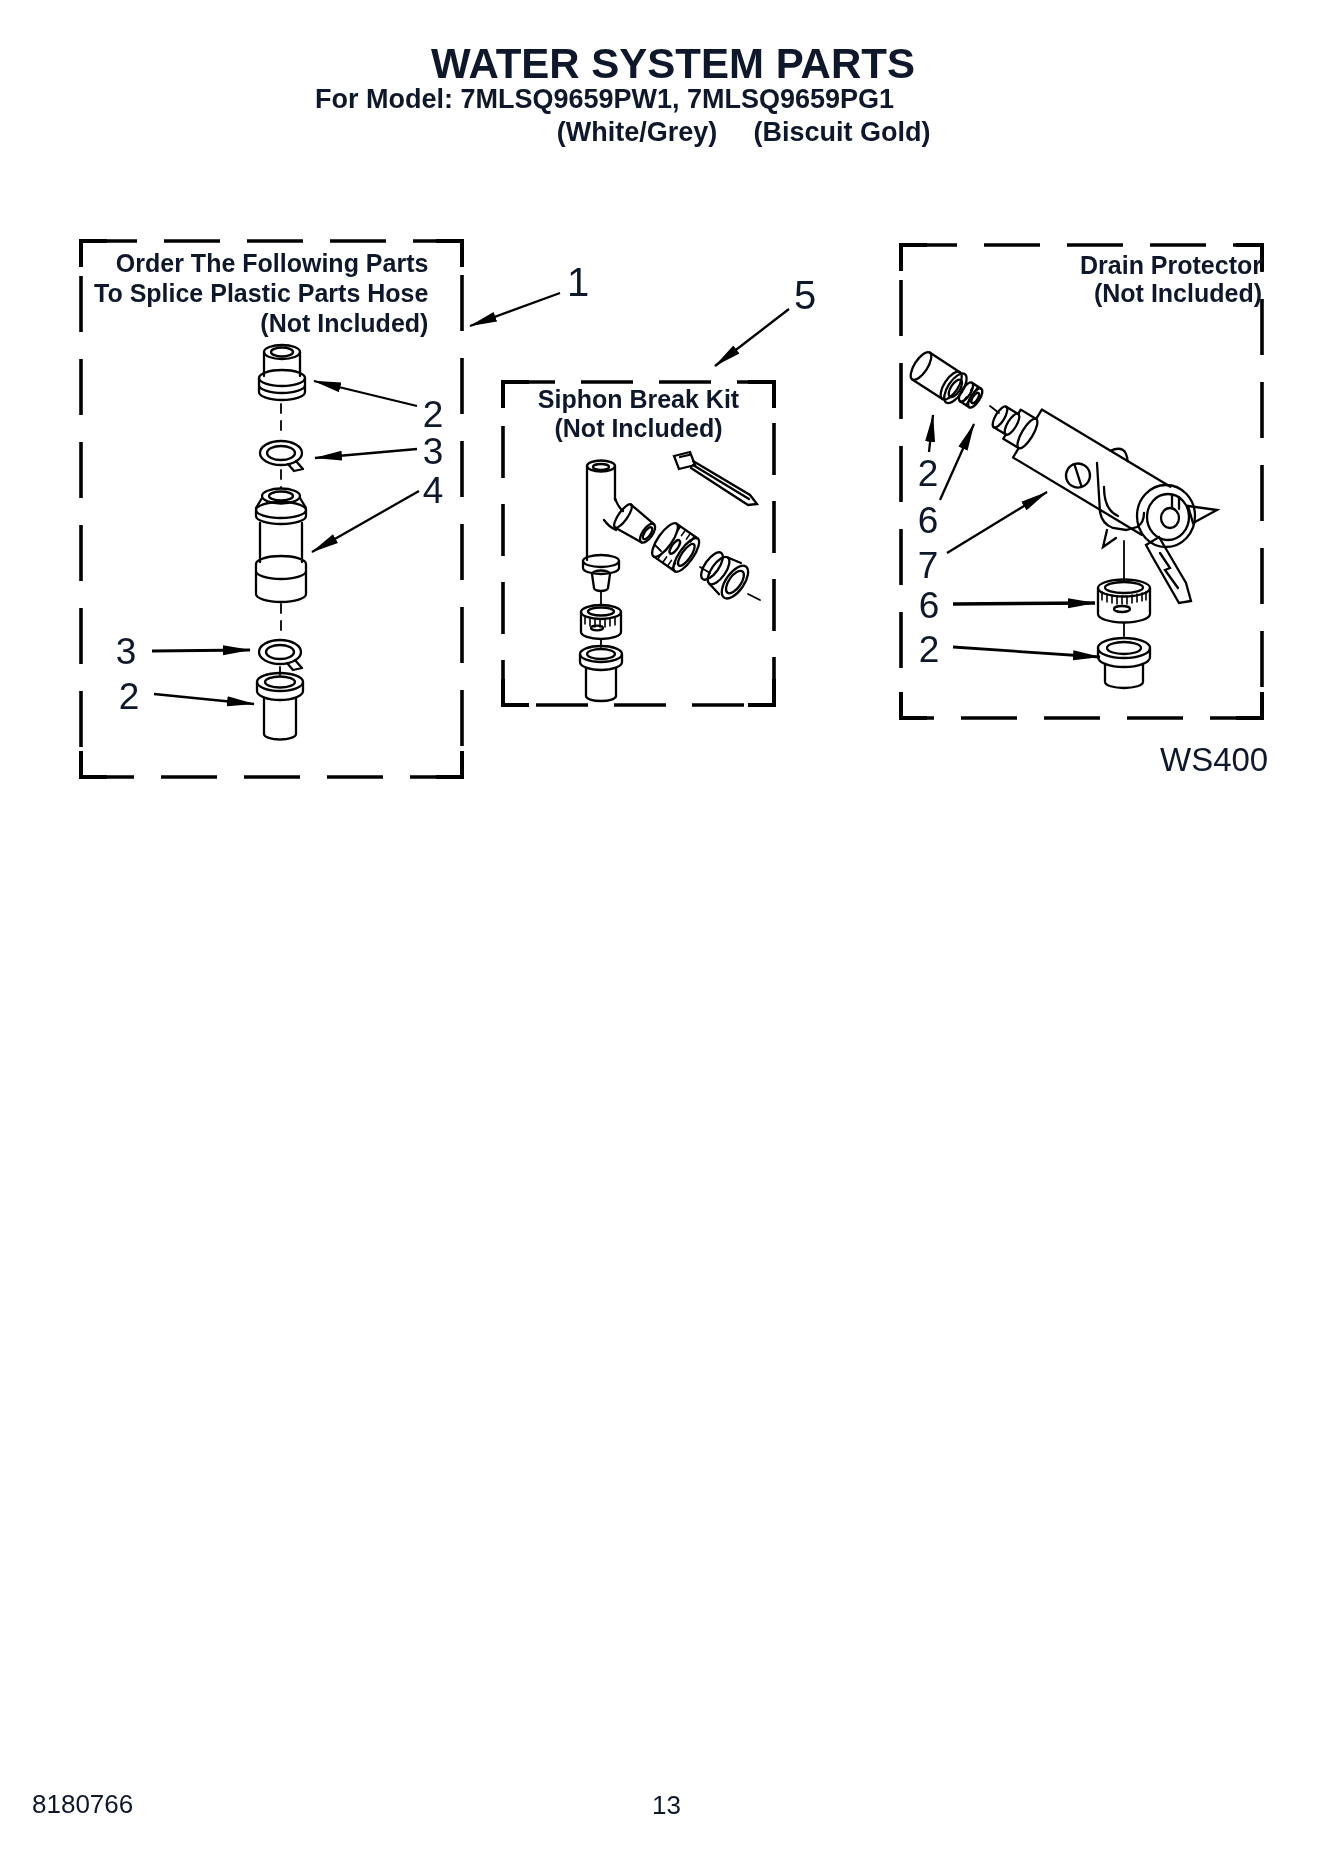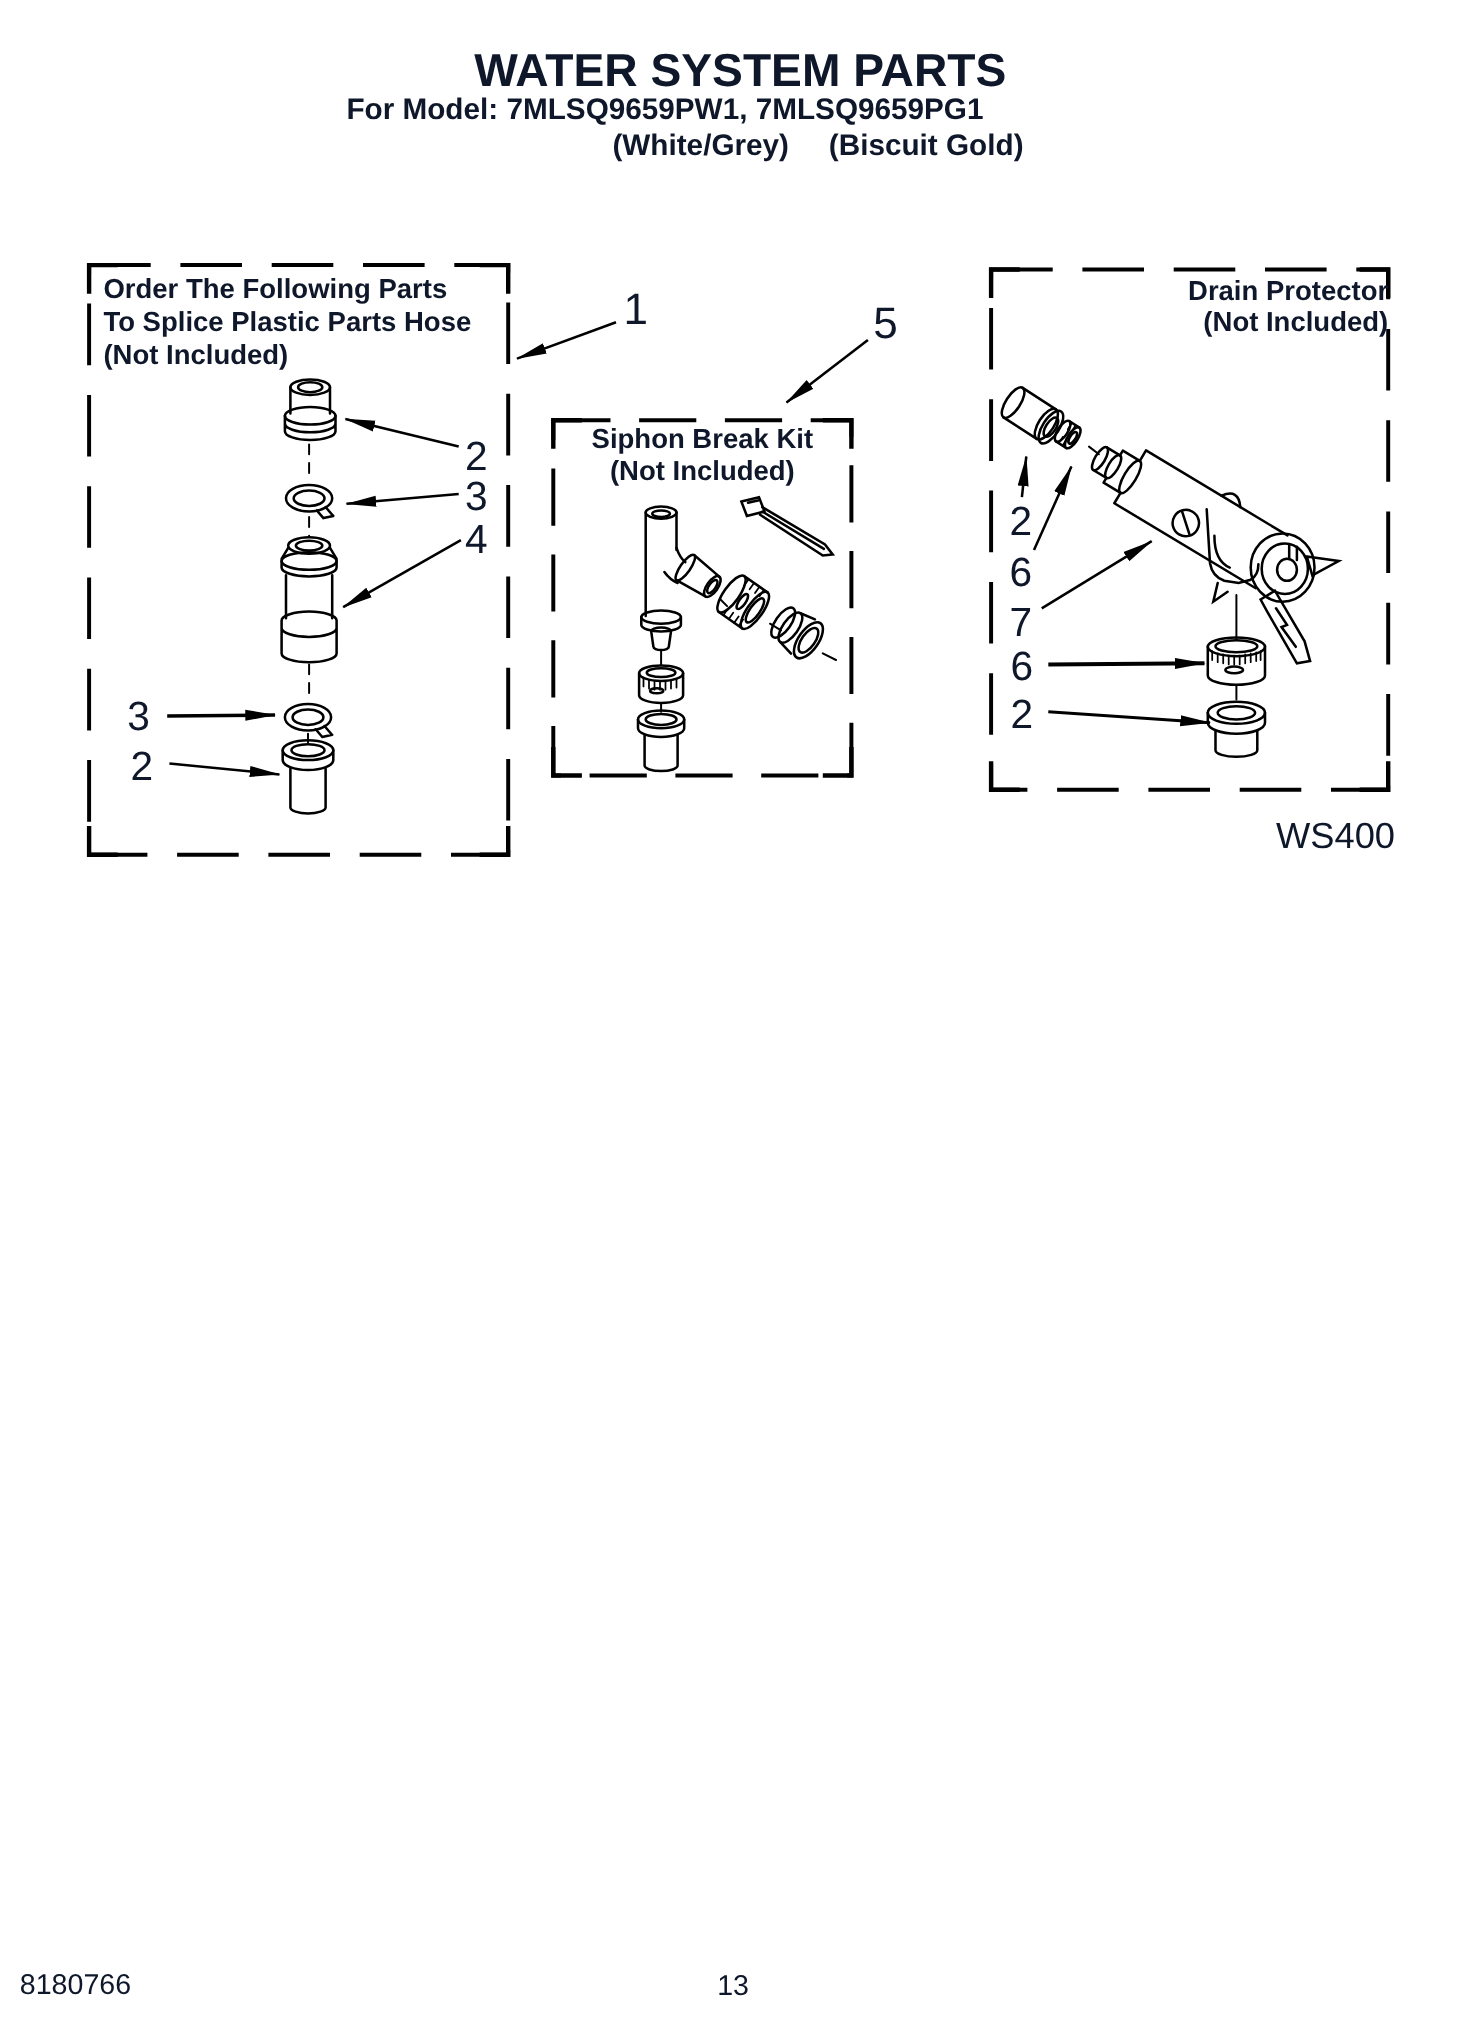--- a/index.html
+++ b/index.html
@@ -8,27 +8,27 @@
     font-family:"Liberation Sans", sans-serif; color:#0f172a; overflow:hidden;
   }
   .art { position:absolute; left:0; top:0; }
   .abs { position:absolute; white-space:nowrap; }
   .page-title { top:40px; left:0; width:1346px; text-align:center; font-size:42px; font-weight:bold; }
   .model-line { top:84px; left:0; width:1209px; text-align:center; font-size:27px; font-weight:bold; }
   .color-label { top:117px; transform:translateX(-50%); font-size:27px; font-weight:bold; }
   .color-left  { left:637px; }
   .color-right { left:842px; }
   .box-title { font-weight:bold; }
-  .box-title-splice { left:94px;  top:248px; font-size:25px; line-height:30px; text-align:left; }
+  .box-title-splice { left:94px;  top:248px; font-size:25px; line-height:30px; text-align:right; }
   .box-title-siphon { left:503px; top:385px; width:271px; font-size:25px; line-height:29px; text-align:center; }
   .box-title-drain  { left:901px; top:251px; width:361px; font-size:25px; line-height:28px; text-align:right; }
   .callout { transform:translate(-50%,-50%); font-size:37px; font-weight:normal; }
   .callout.big { font-size:40px; }
   .ws-code { left:1160px; top:741px; font-size:33px; }
-  .footer-doc  { left:18px;  top:1789px; font-size:26px; }
+  .footer-doc  { left:32px;  top:1789px; font-size:26px; }
   .footer-page { left:652px; top:1790px; font-size:26px; }
 </style>
 </head>
 <body>
 
 <div class="page">
 
   <svg class="art" width="1339" height="1849" viewBox="0 0 1339 1849">
     <defs>
       <marker id="ah" markerUnits="userSpaceOnUse" markerWidth="30" markerHeight="12" refX="27" refY="6" orient="auto">

